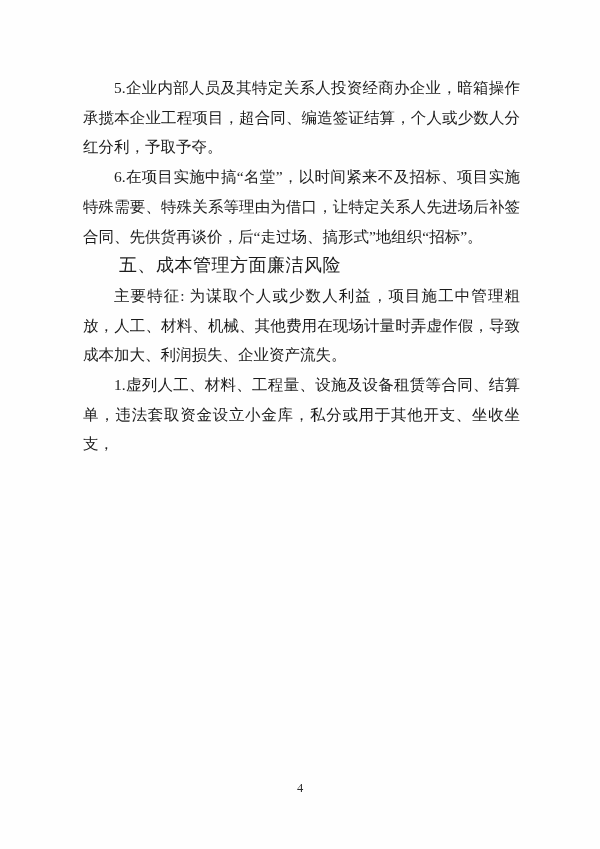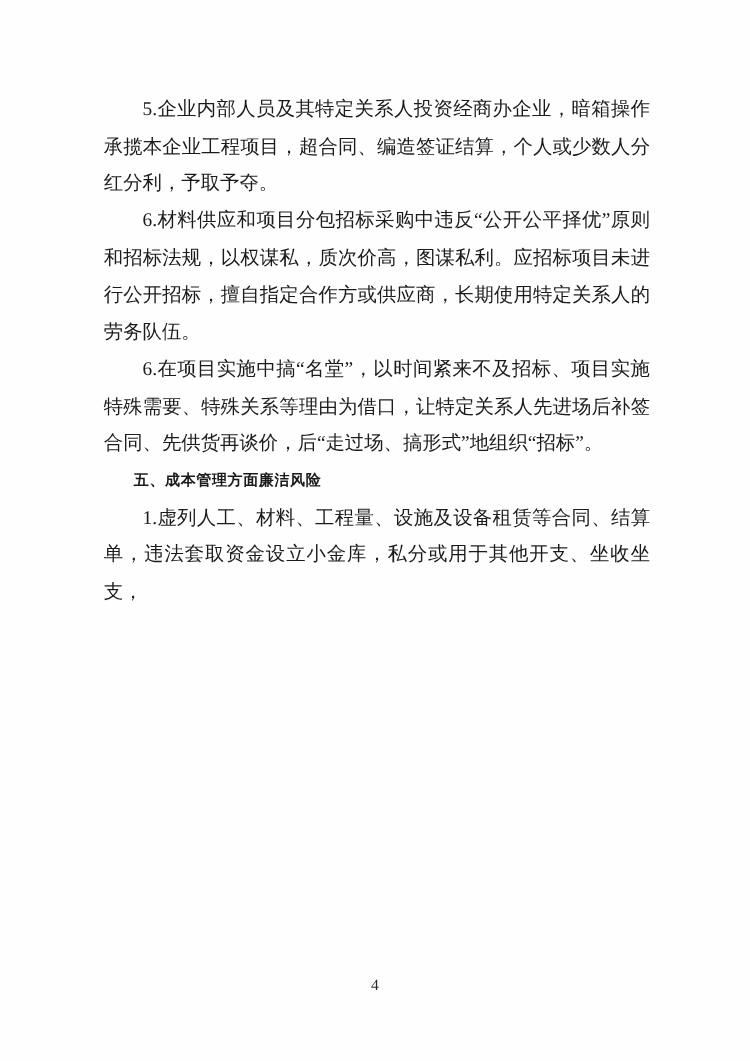--- a/index.html
+++ b/index.html
@@ -26,40 +26,40 @@
     text-align: justify;
     text-justify: inter-ideograph;
   }
   .text-block p {
     margin: 0;
     padding: 0;
     text-indent: 2em;
   }
   .text-block p.heading {
     font-family: "Liberation Sans", "DejaVu Sans", sans-serif;
-    font-weight: bold;
-    font-size: 12px;
+    font-weight: normal;
+    font-size: 18px;
     letter-spacing: 0.5px;
   }
   .page-number {
     position: absolute;
     left: 0;
     right: 0;
     top: 781px;
     text-align: center;
     font-size: 12.5px;
     color: #2a2a2a;
     font-family: "Liberation Serif", "DejaVu Serif", serif;
   }
 </style>
 </head>
 <body>
 
 <div class="page">
   <div class="text-block">
     <p class="body">5.企业内部人员及其特定关系人投资经商办企业，暗箱操作承揽本企业工程项目，超合同、编造签证结算，个人或少数人分红分利，予取予夺。</p>
-    <p class="body">6.材料供应和项目分包招标采购中违反“公开公平择优”原则和招标法规，以权谋私，质次价高，图谋私利。应招标项目未进行公开招标，擅自指定合作方或供应商，长期使用特定关系人的劳务队伍。</p>
     <p class="body">6.在项目实施中搞“名堂”，以时间紧来不及招标、项目实施特殊需要、特殊关系等理由为借口，让特定关系人先进场后补签合同、先供货再谈价，后“走过场、搞形式”地组织“招标”。</p>
     <p class="heading">五、成本管理方面廉洁风险</p>
+    <p class="body">主要特征: 为谋取个人或少数人利益，项目施工中管理粗放，人工、材料、机械、其他费用在现场计量时弄虚作假，导致成本加大、利润损失、企业资产流失。</p>
     <p class="body">1.虚列人工、材料、工程量、设施及设备租赁等合同、结算单，违法套取资金设立小金库，私分或用于其他开支、坐收坐支，</p>
   </div>
   <div class="page-number">4</div>
 </div>
 
 </body></html>

